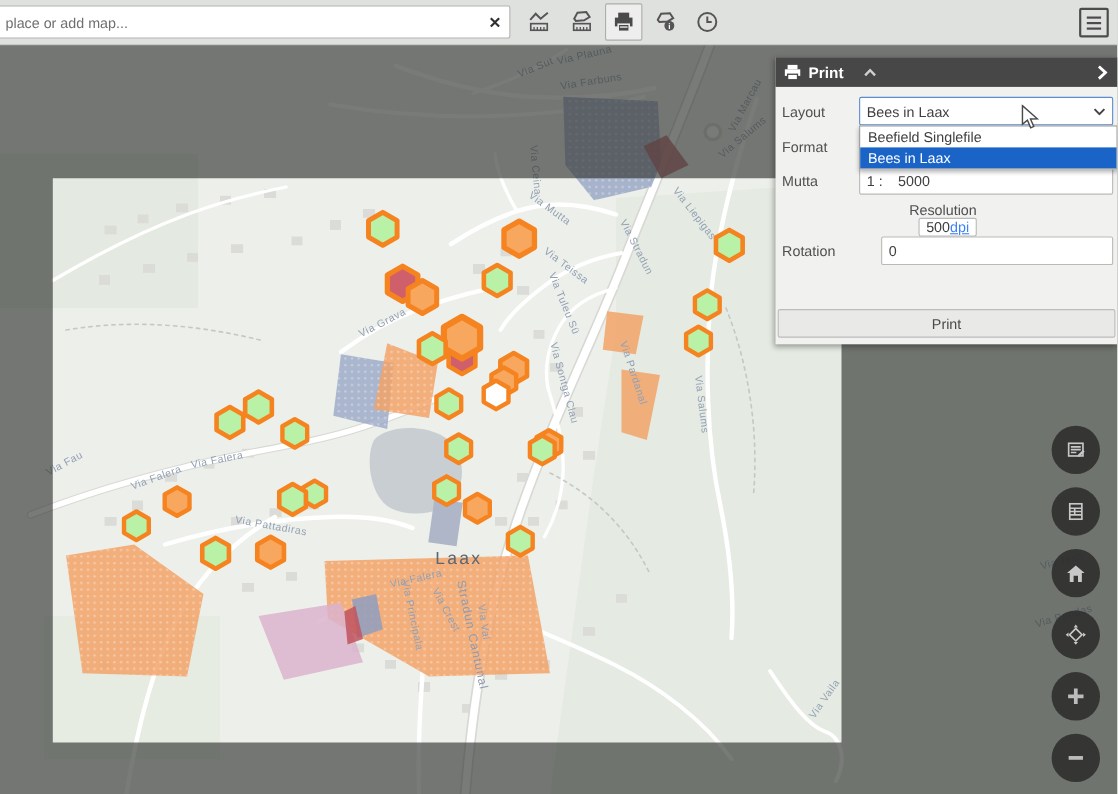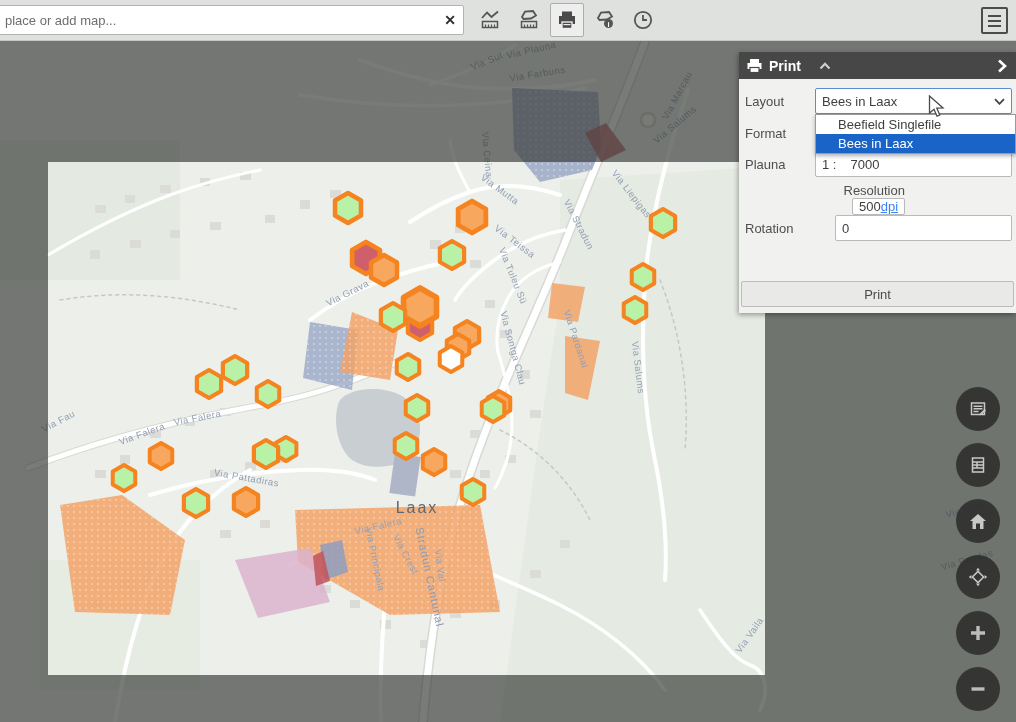--- a/index.html
+++ b/index.html
@@ -20,38 +20,38 @@
   .tbtn{width:34px;height:34px;display:flex;align-items:center;justify-content:center;background:none;
         border:1px solid transparent;border-radius:2px;cursor:pointer;padding:0;}
   .tbtn.active{border-color:#adadab;background:rgba(255,255,255,.45);}
   .maptools{position:absolute;right:44px;top:0;height:40px;display:flex;align-items:center;
             font-size:14px;font-weight:600;color:#3e3e3e;}
   .menu-btn{position:absolute;right:8px;top:7px;width:27px;height:27px;border:2px solid #4c4c4c;border-radius:2px;
             background:none;cursor:pointer;display:flex;flex-direction:column;justify-content:center;gap:3px;align-items:center;padding:0;}
   .menu-btn i{display:block;width:13px;height:2px;background:#4c4c4c;}
 
   
-  .panel{position:absolute;top:52px;right:0;width:277px;height:261px;background:#f1f1f0;
+  .panel{position:absolute;top:52px;right:0;width:311px;height:261px;background:#f1f1f0;
          box-shadow:-1px 2px 5px rgba(0,0,0,.35);z-index:40;}
   .panel-header{height:27px;background:#474747;display:flex;align-items:center;color:#fff;}
   .panel-header .ph-icon{margin-left:7px;display:flex;}
   .panel-title{font-size:14px;font-weight:bold;margin-left:6px;}
   .collapse-btn{background:none;border:none;margin-left:16px;cursor:pointer;display:flex;padding:2px;}
   .panel-close{margin-left:auto;background:none;border:none;cursor:pointer;display:flex;padding:0 9px;}
   .prow{position:absolute;left:6px;right:4px;height:26px;display:flex;align-items:center;}
   .prow label{width:70px;font-size:13px;color:#4f4f4f;flex:none;}
   .pctrl{flex:1;height:26px;background:#fff;border:1px solid #b9b9b7;border-radius:2px;box-sizing:border-box;
          display:flex;align-items:center;font-size:13px;color:#3f3f3f;padding:0 6px;}
   .pctrl.select{border-color:#5b8bd0;cursor:pointer;}
   .pctrl .chev{margin-left:auto;display:flex;}
   .scale-prefix{margin-right:14px;}
   .unit{margin-left:auto;color:#3b82f6;text-decoration:underline;}
   .ddlist{position:absolute;left:76px;right:0;top:62px;background:#fff;border:1px solid #9a9a9a;
           box-shadow:0 2px 4px rgba(0,0,0,.3);z-index:5;}
-  .ddopt{height:19px;line-height:19px;font-size:13px;color:#3f3f3f;padding:0 22px;cursor:pointer;white-space:nowrap;}
+  .ddopt{height:19px;line-height:19px;font-size:13px;color:#3f3f3f;padding:0 7px;cursor:pointer;white-space:nowrap;}
   .ddopt.hl{background:#1a64c8;color:#fff;}
   .grid-toggle{flex:1;height:27px;display:flex;cursor:pointer;}
   .gt-off{flex:1;background:#fff;border:1px solid #c6c6c4;border-radius:2px 0 0 2px;display:flex;
           align-items:center;justify-content:center;gap:3px;box-sizing:border-box;}
   .gt-off i{display:block;width:3px;height:12px;background:#c2c2c0;}
   .gt-on{flex:1;background:#f48489;color:#fff;display:flex;align-items:center;justify-content:center;
          font-size:13px;font-weight:bold;}
   .print-btn{position:absolute;left:2px;right:2px;top:229px;height:26px;background:#e9e9e7;border:1px solid #bcbcba;
              border-radius:2px;font-size:13px;color:#4a4a4a;cursor:pointer;font-family:inherit;}
 
@@ -338,24 +338,24 @@
       <label>Format</label>
       <div class="pctrl"></div>
     </div>
 
     <div class="ddlist" id="layout-options">
         <div class="ddopt">Beefield Singlefile</div>
         <div class="ddopt hl">Bees in Laax</div>
       </div>
 
     <div class="prow" style="top:99px;">
-      <label>Plauna</label>
+      <label>Mutta</label>
       <div class="pctrl">
         <span class="scale-prefix">1 :</span>
-        <span>7000</span>
+        <span>5000</span>
       </div>
     </div>
 
     <div class="prow" style="top:131px;flex-direction:column;">
       <label>Resolution</label>
       <div class="pctrl">
         <span>500</span>
         <span class="unit">dpi</span>
       </div>
     </div>

